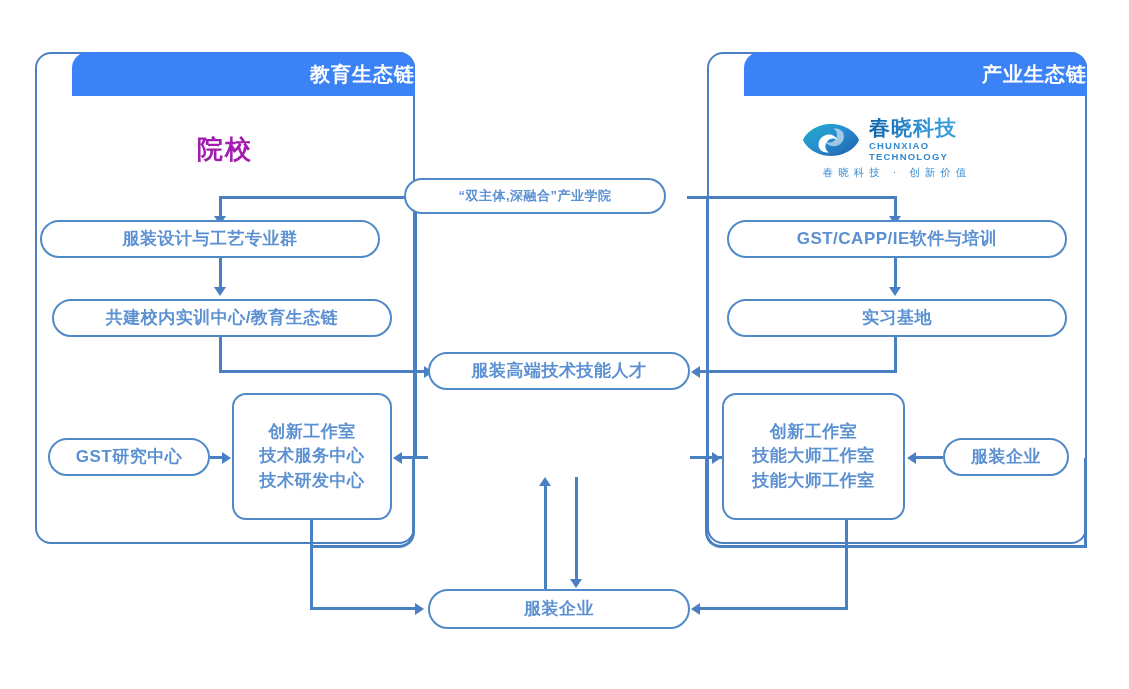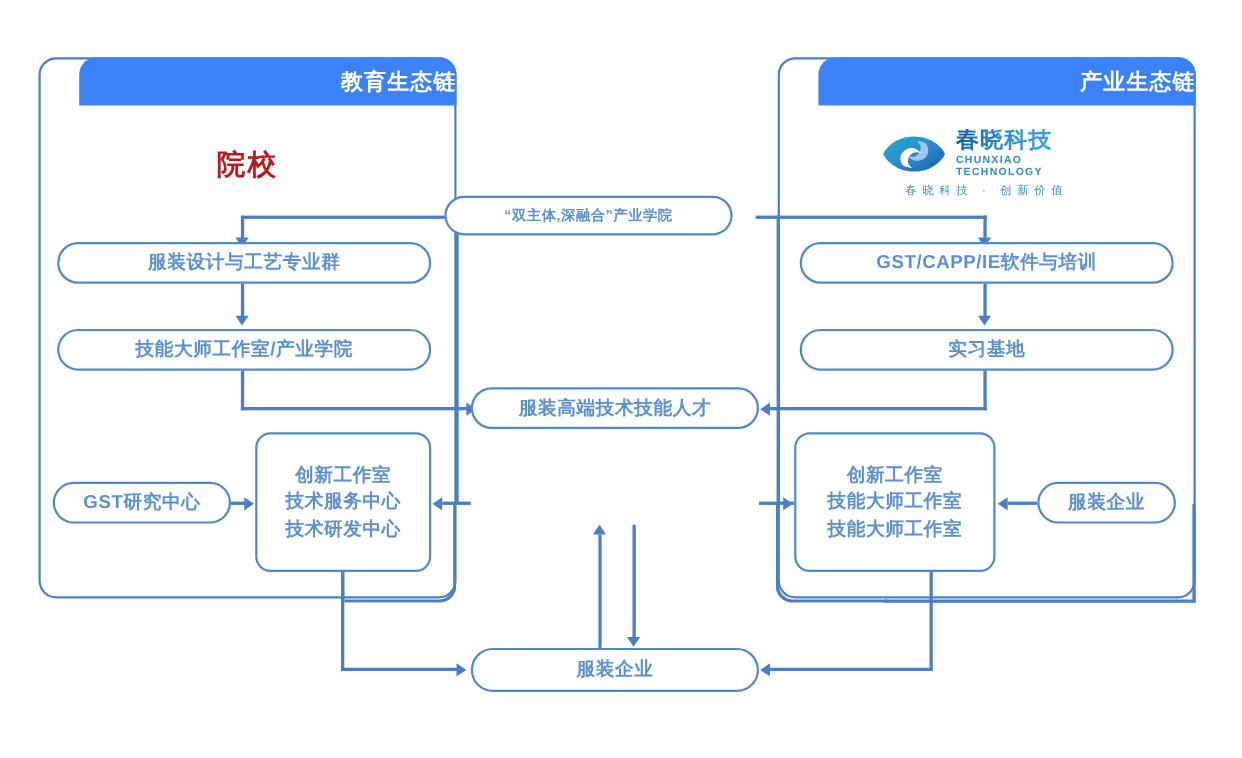--- a/index.html
+++ b/index.html
@@ -32,21 +32,21 @@
     color:#ffffff;
     font-size:20px;
     font-weight:bold;
     letter-spacing:1px;
     margin-left:37px;
   }
   .panel-sub{
     position:absolute;
     left:0;right:0;
     text-align:center;
-    color:#b91c1c;
+    color:#a21caf;
     font-size:26px;
     font-weight:bold;
     letter-spacing:2px;
   }
 
   
   .node{
     position:absolute;
     box-sizing:border-box;
     border:2px solid #5089c8;
@@ -155,29 +155,29 @@
   <div class="ln-h" style="left:687px;top:196px;width:22px;"></div>
 
   <div class="ln-h" style="left:220px;top:196px;width:197px;"></div>
   <div class="ln-v" style="left:219px;top:196px;height:24px;"></div>
   <div class="arw arw-d" style="left:214px;top:216px;"></div>
 
   <div class="ln-h" style="left:707px;top:196px;width:190px;"></div>
   <div class="ln-v" style="left:894px;top:196px;height:24px;"></div>
   <div class="arw arw-d" style="left:889px;top:216px;"></div>
 
-  <div class="node pill" style="left:52px;top:220px;width:340px;height:38px;font-family:Liberation Serif, serif;">
+  <div class="node pill" style="left:40px;top:220px;width:340px;height:38px;font-family:Liberation Serif, serif;">
     <span>服装设计与工艺专业群</span>
   </div>
 
   <div class="ln-v" style="left:219px;top:258px;height:32px;"></div>
   <div class="arw arw-d" style="left:214px;top:287px;"></div>
 
   <div class="node pill" style="left:52px;top:299px;width:340px;height:38px;">
-    <span>技能大师工作室/产业学院</span>
+    <span>共建校内实训中心/教育生态链</span>
   </div>
 
   <div class="ln-v" style="left:219px;top:337px;height:36px;"></div>
   <div class="ln-h" style="left:219px;top:370px;width:208px;"></div>
   <div class="arw arw-r" style="left:424px;top:366px;"></div>
 
   <div class="node pill" style="left:727px;top:220px;width:340px;height:38px;">
     <span>GST/CAPP/IE软件与培训</span>
   </div>
 

